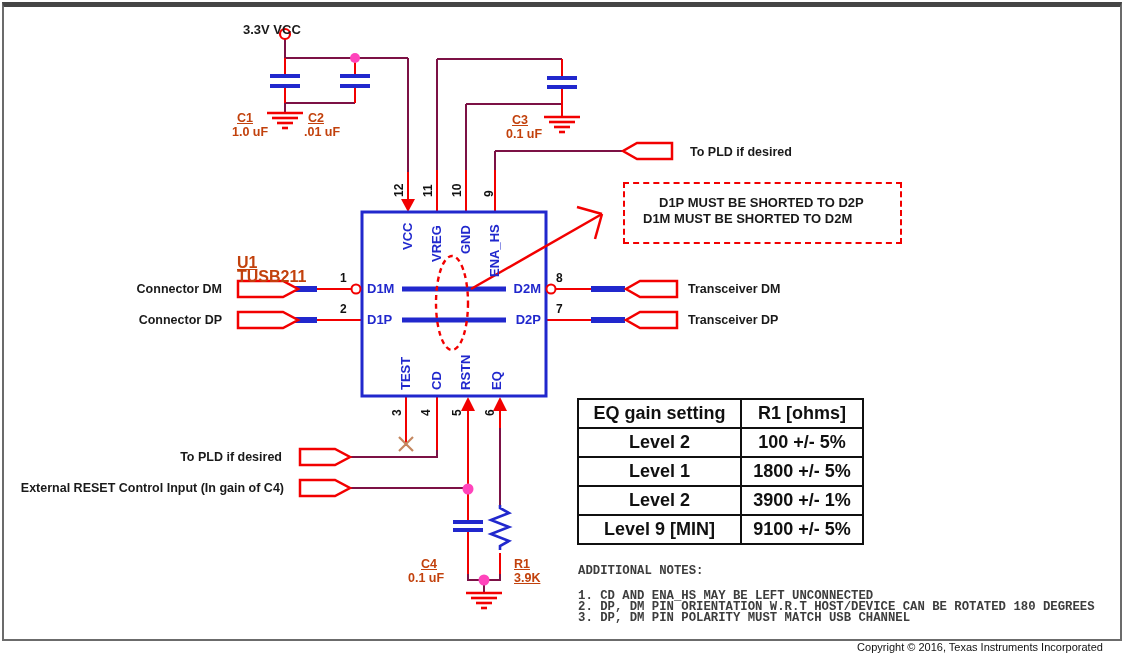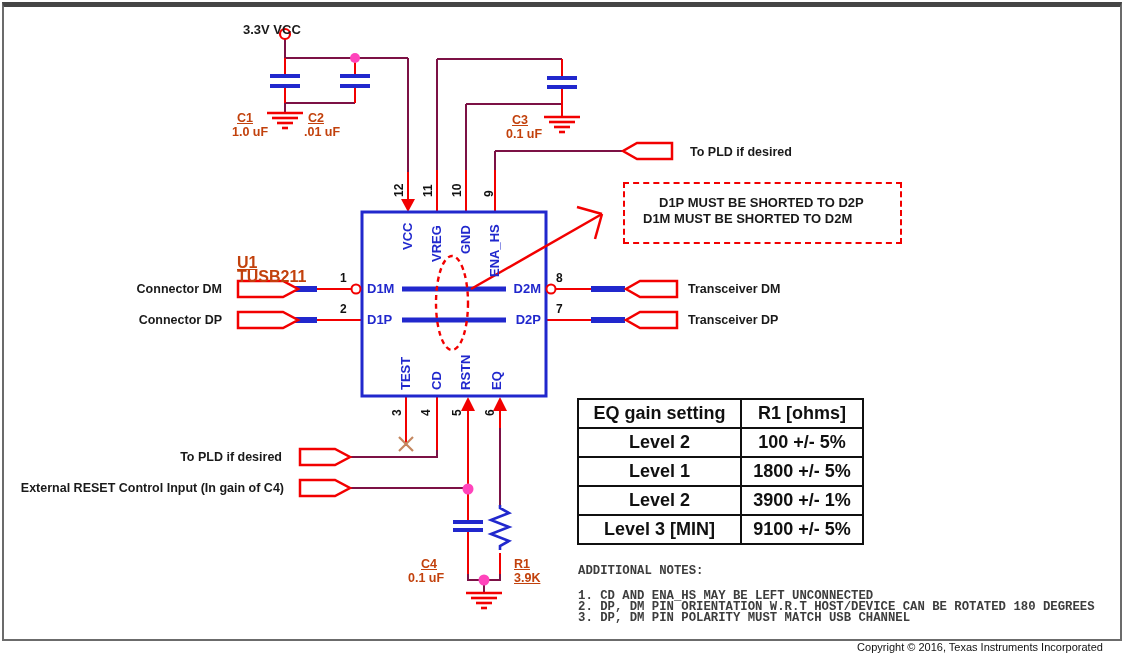--- a/index.html
+++ b/index.html
@@ -234,21 +234,21 @@
     </tr>
     <tr>
       <td>Level 1</td>
       <td>1800 +/- 5%</td>
     </tr>
     <tr>
       <td>Level 2</td>
       <td>3900 +/- 1%</td>
     </tr>
     <tr>
-      <td>Level 3 [MIN]</td>
+      <td>Level 9 [MIN]</td>
       <td>9100 +/- 5%</td>
     </tr>
   </tbody>
     </table>
 
   <div class="notes" style="top:566px;">ADDITIONAL NOTES:</div>
   <div class="notes" style="top:591px;">1. CD AND ENA_HS MAY BE LEFT UNCONNECTED</div>
   <div class="notes" style="top:602px;">2. DP, DM PIN ORIENTATION W.R.T HOST/DEVICE CAN BE ROTATED 180 DEGREES</div>
   <div class="notes" style="top:613px;">3. DP, DM PIN POLARITY MUST MATCH USB CHANNEL</div>
 

